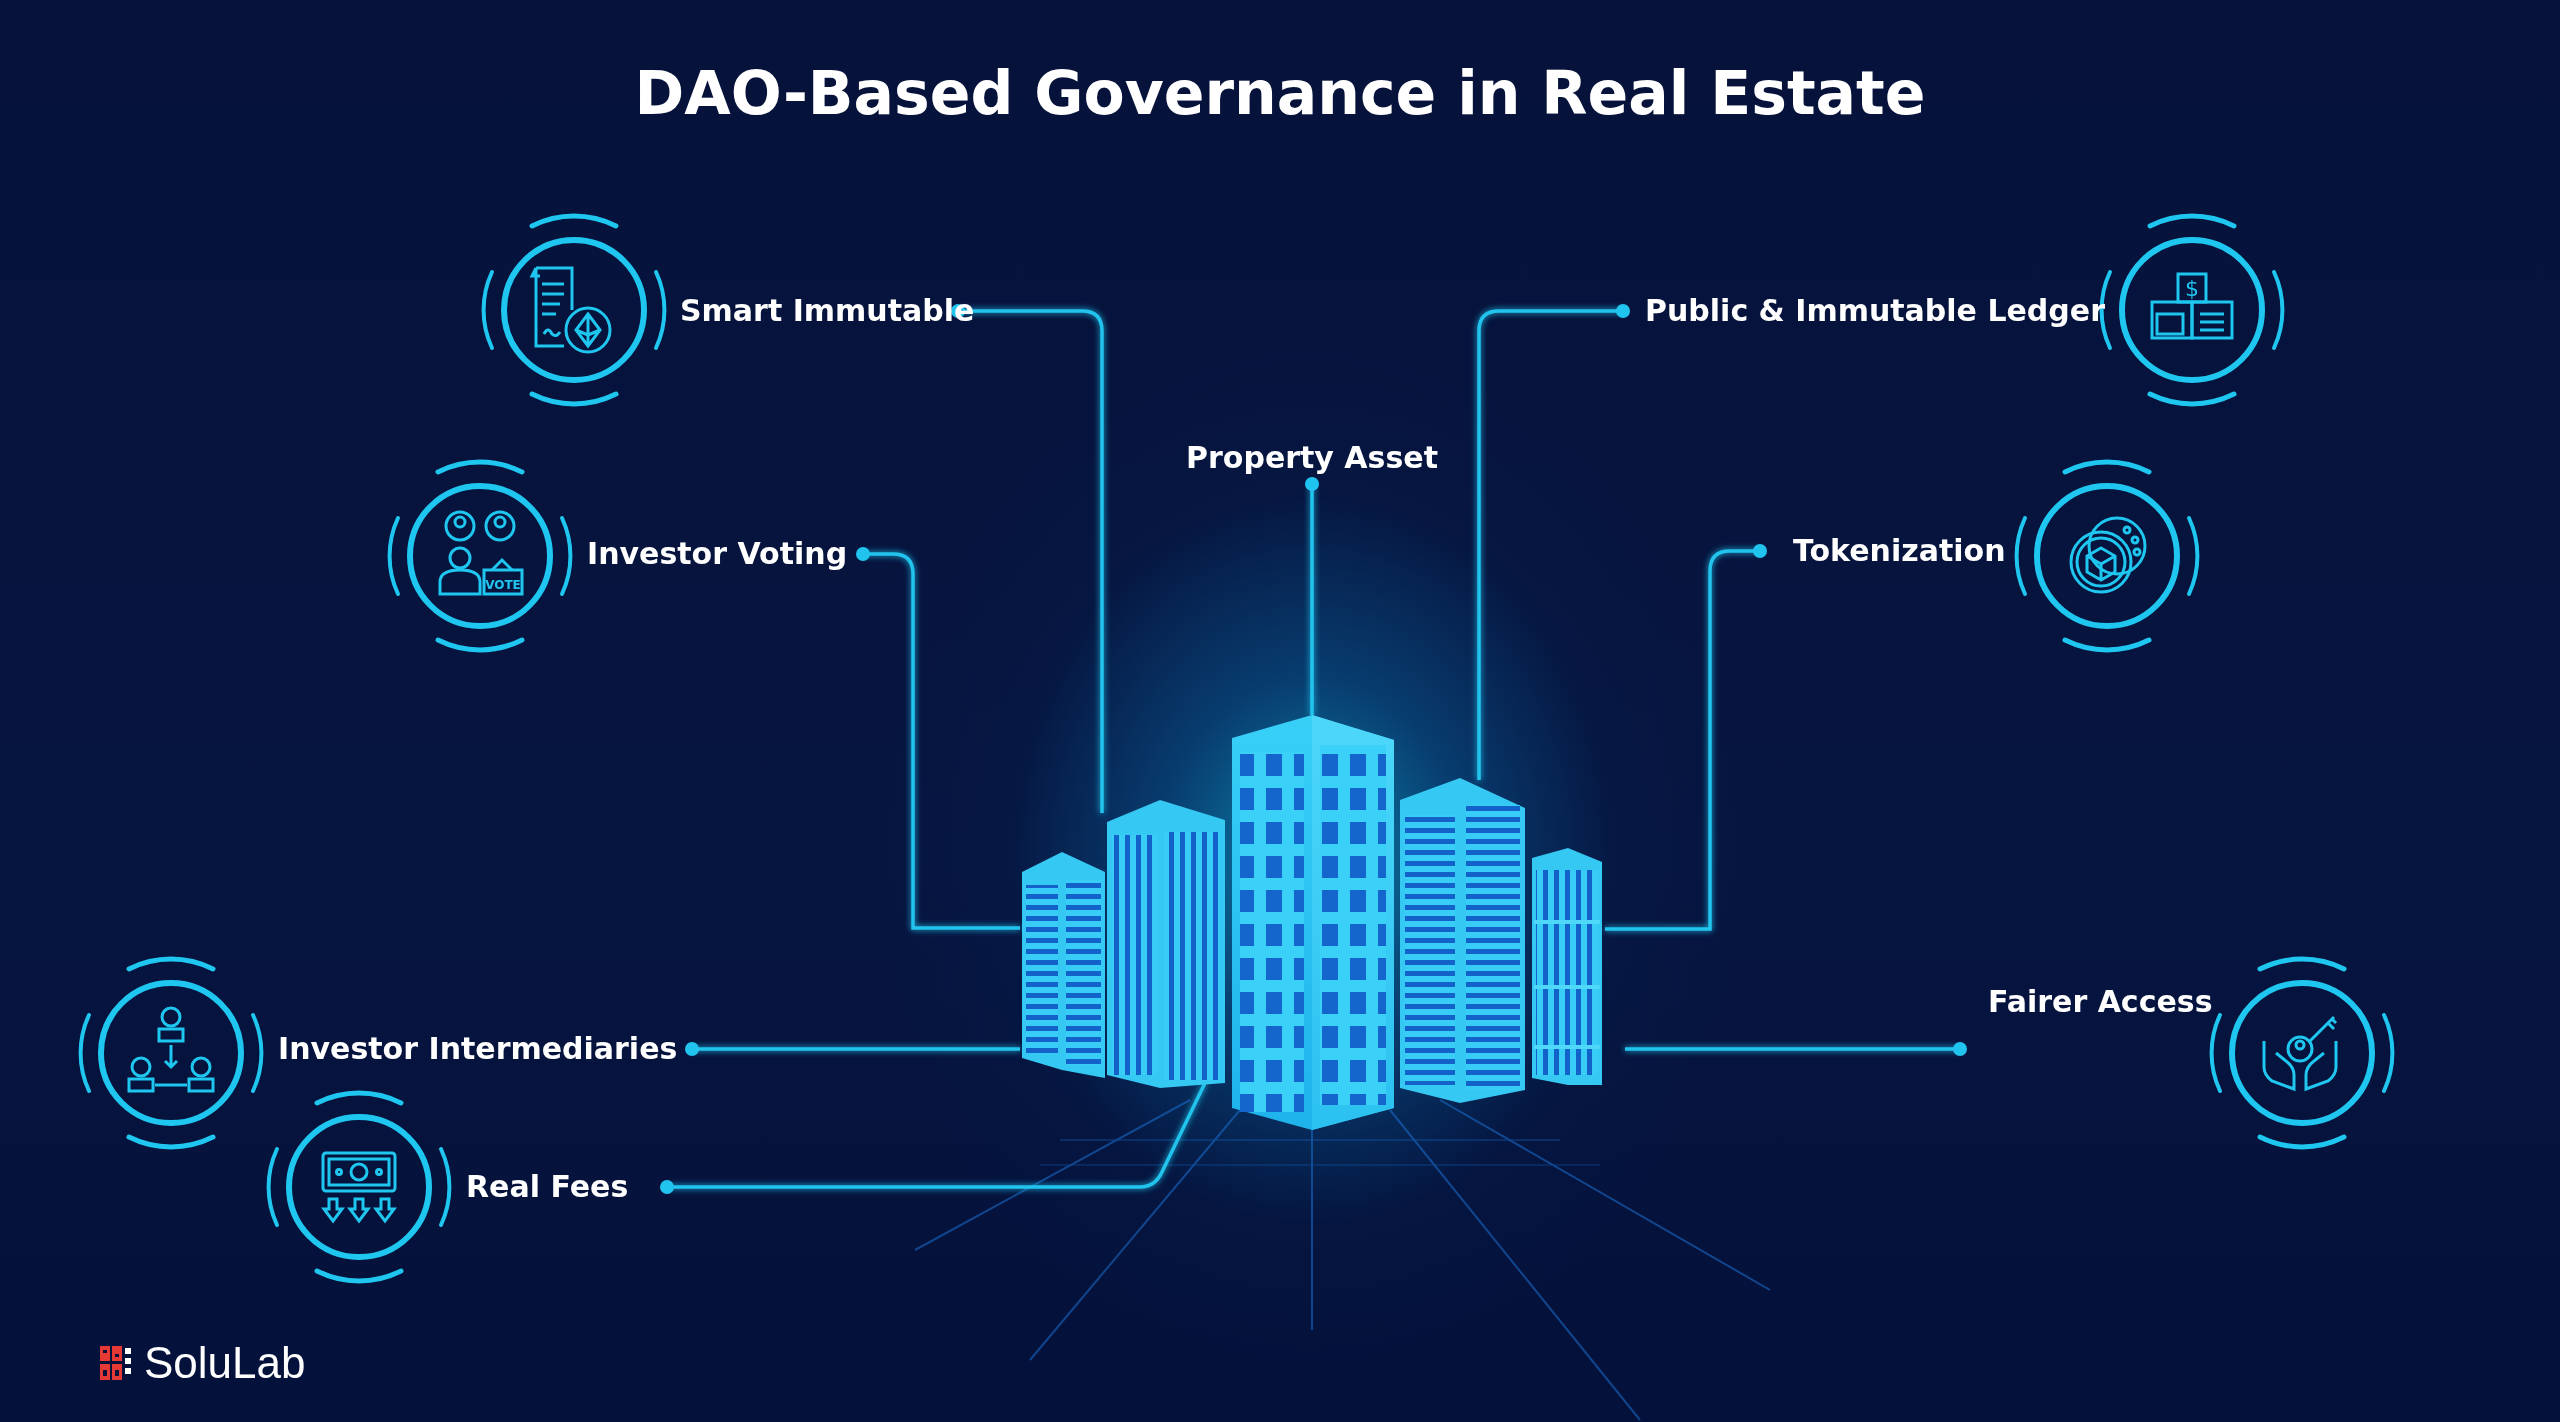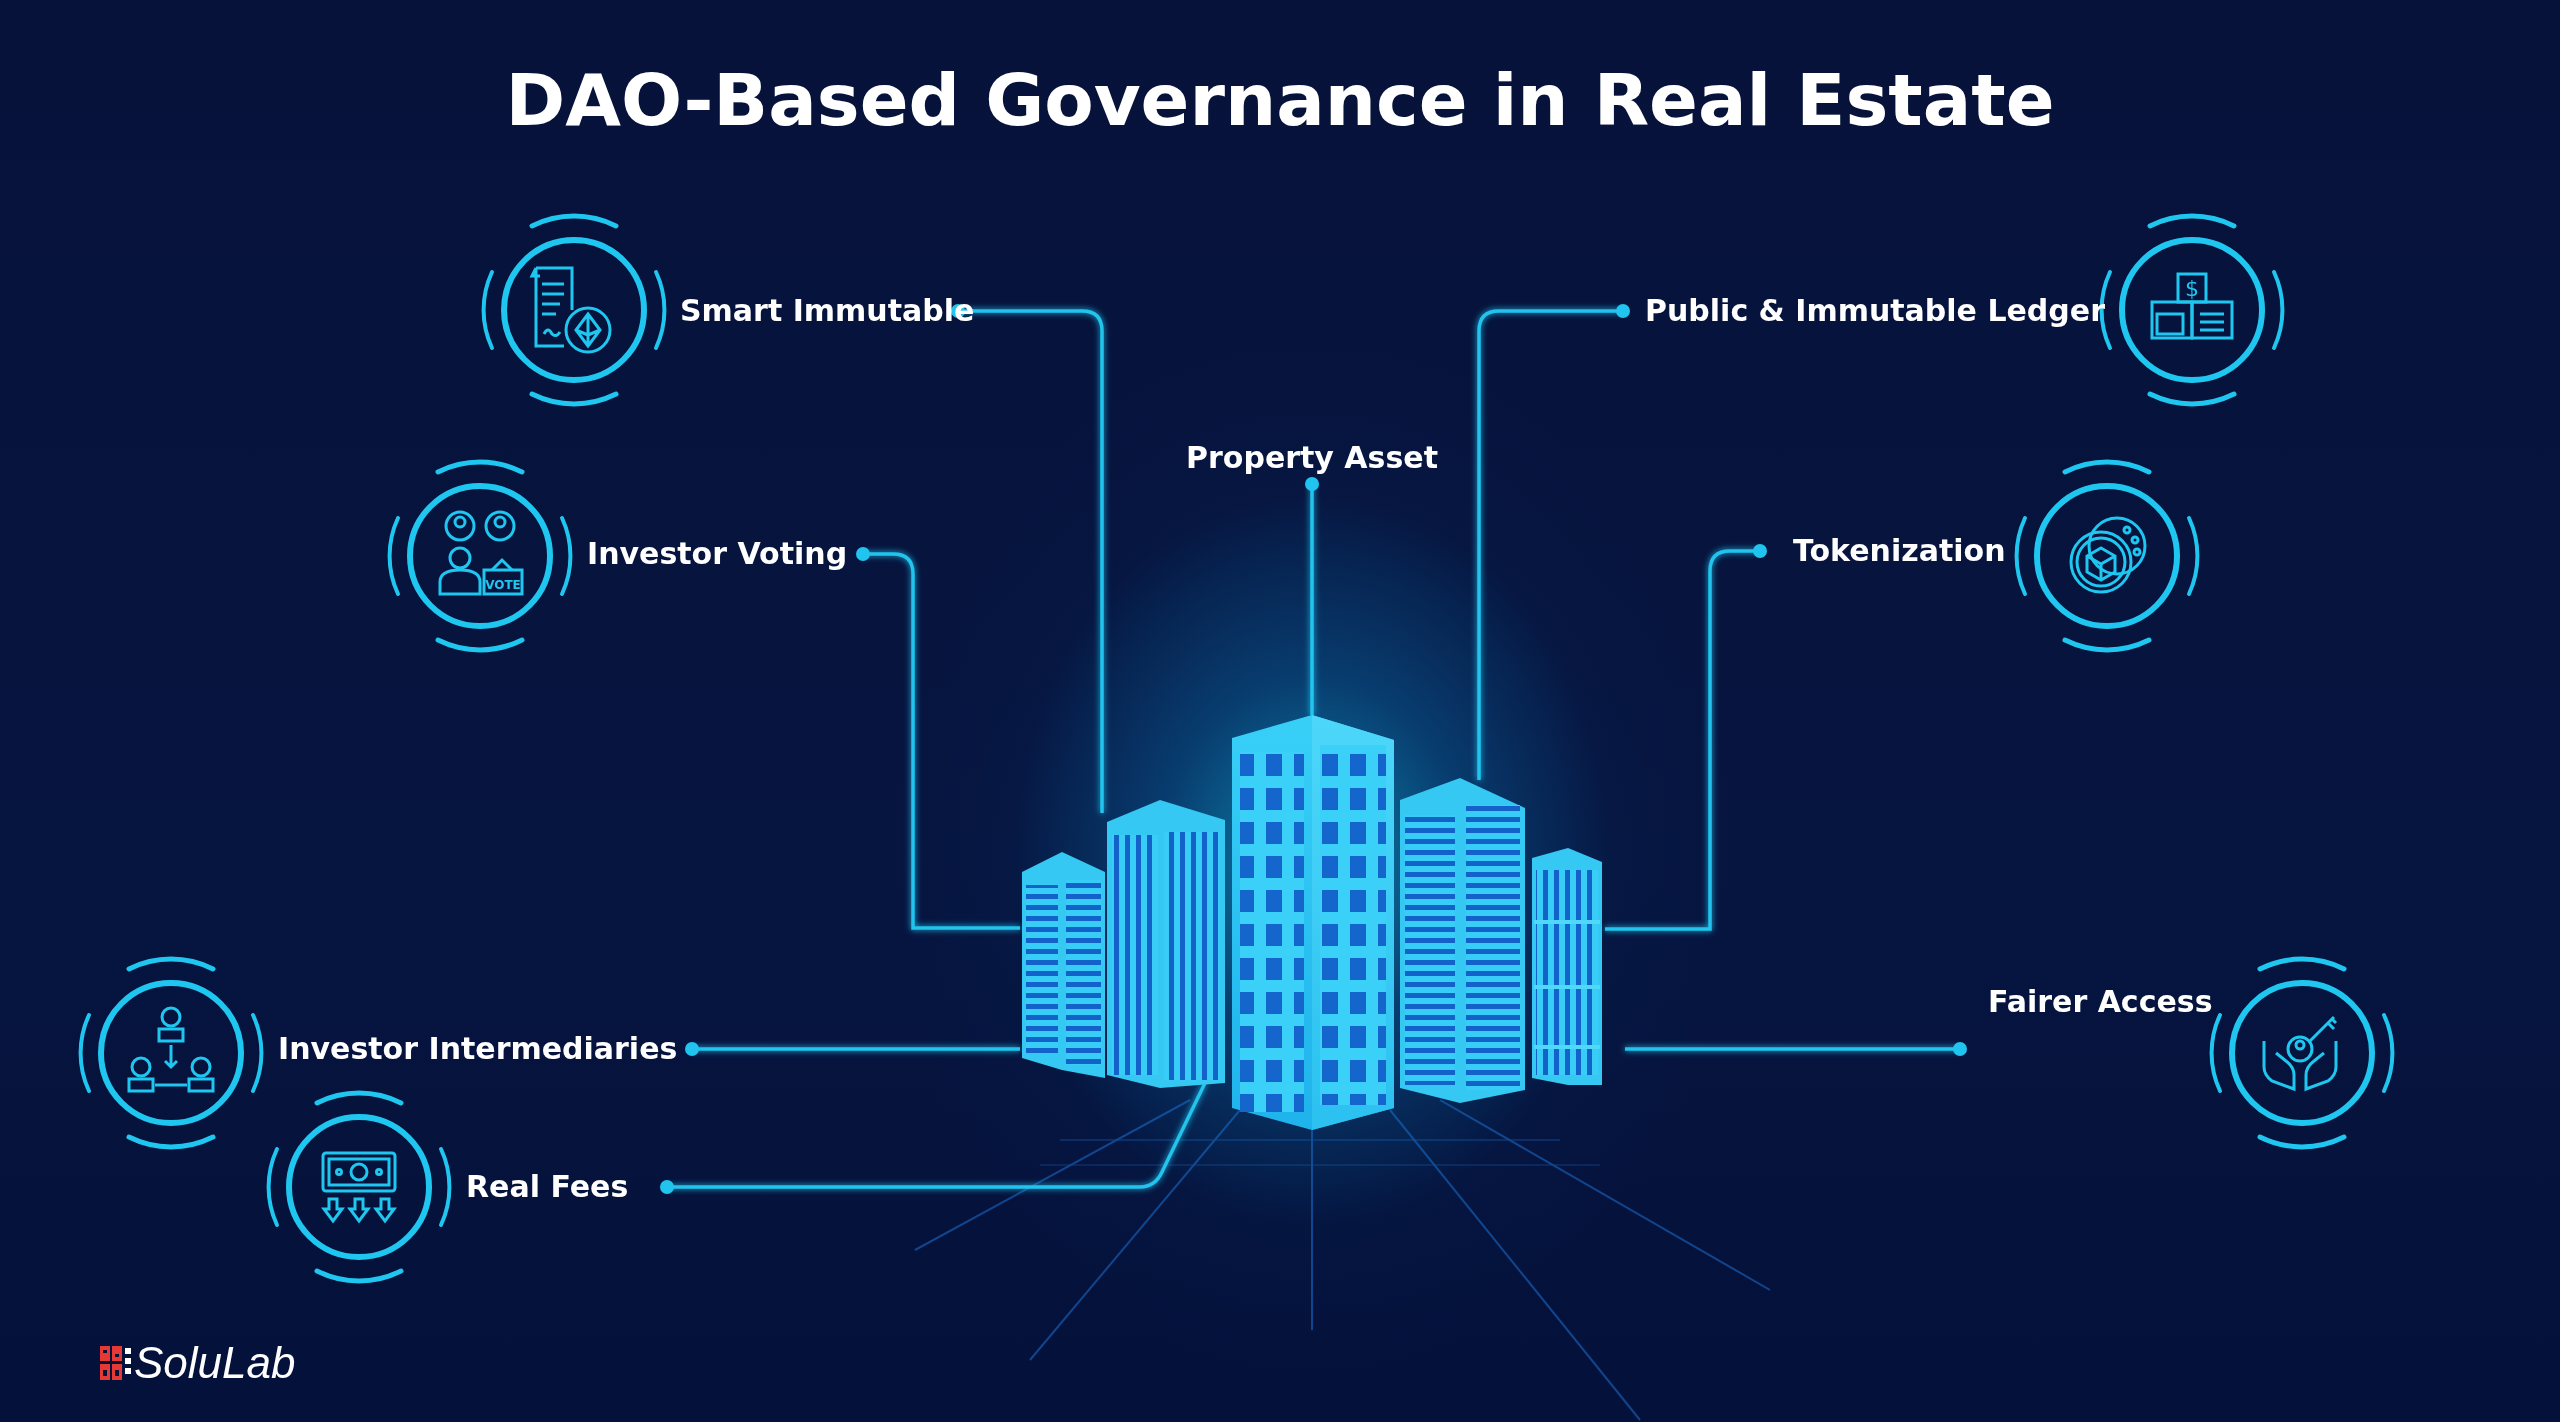--- a/index.html
+++ b/index.html
@@ -11,30 +11,30 @@
   .bg {
     position:absolute; inset:0;
     background:
       radial-gradient(ellipse 430px 520px at 1312px 860px, rgba(14,170,210,0.75) 0%, rgba(10,110,170,0.45) 35%, rgba(6,40,90,0.15) 70%, rgba(6,17,58,0) 100%),
       linear-gradient(180deg, #06123a 0%, #061540 60%, #04113a 100%);
   }
   svg.layer { position:absolute; left:0; top:0; }
   .title {
     position:absolute; left:0; right:0; top:58px; text-align:center;
     color:#ffffff; font-family:"DejaVu Sans", sans-serif; font-weight:bold;
-    font-size:72px; letter-spacing:0px;
+    font-size:60px; letter-spacing:0px;
   }
   .label {
     position:absolute; color:#ffffff; font-family:"DejaVu Sans", sans-serif;
     font-weight:bold; font-size:30px; white-space:nowrap; line-height:36px;
     transform:translateY(-50%);
   }
   .label.center { transform:translate(-50%,-50%); }
   .logo {
-    position:absolute; left:100px; top:1338px; display:flex; align-items:center; font-style:italic;
+    position:absolute; left:100px; top:1338px; display:flex; align-items:center; gap:10px;
   }
   .logo-mark { width:34px; height:34px; position:relative; }
   .logo-text { color:#ffffff; font-family:"Liberation Sans", sans-serif; font-size:44px; }
 </style>
 </head>
 <body>
 
 <div class="bg"></div>
 
 <svg class="layer" width="2560" height="1422" viewBox="0 0 2560 1422">

